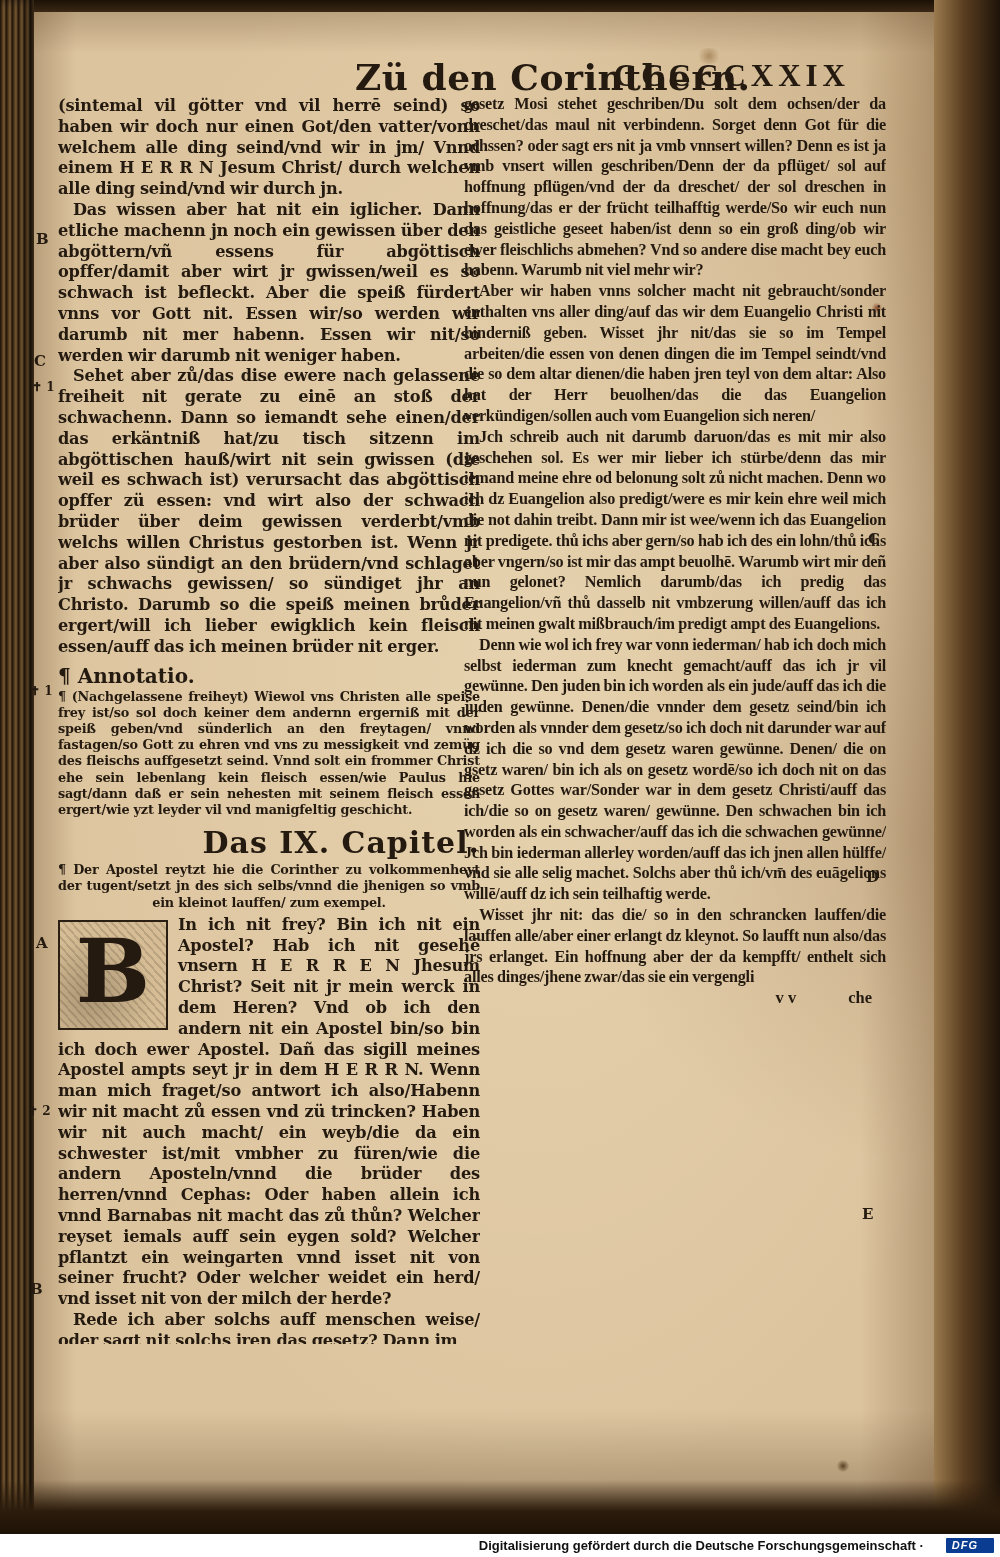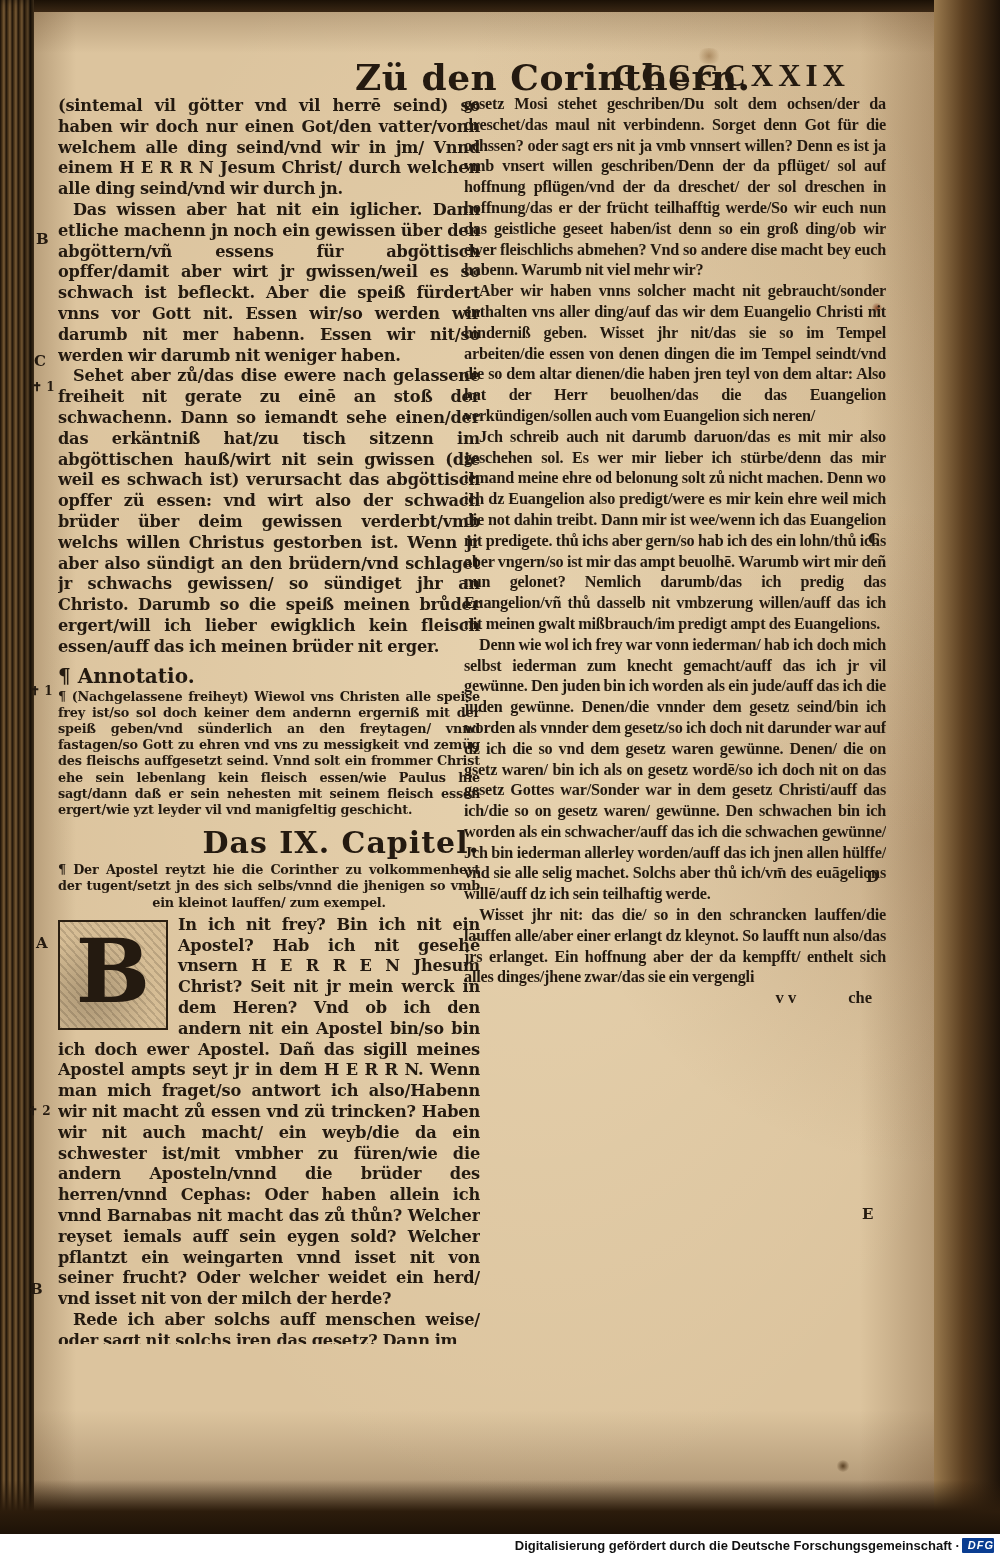--- a/index.html
+++ b/index.html
@@ -65,23 +65,23 @@
   .mark.small{font-size:12px;}
 
   
   #sig-row{display:flex;justify-content:flex-end;gap:52px;padding-right:14px;
     font-size:16.5px;font-weight:700;}
 
   
   #footer-bar{position:absolute;left:0;bottom:0;width:100%;height:23px;background:#ffffff;
     display:flex;align-items:center;justify-content:flex-end;padding-right:6px;box-sizing:border-box;
     font-family:"Liberation Sans",sans-serif;}
-  #footer-credit{font-size:13px;font-weight:700;color:#111;margin-right:2px;}
+  #footer-credit{font-size:13px;font-weight:700;color:#111;margin-right:22px;}
   #dfg-logo{background:#0a3d91;color:#fff;font-size:11px;font-weight:700;font-style:italic;
-    padding:1px 0 2px 6px;letter-spacing:1px;border-radius:1px;}
+    padding:1px 16px 2px 6px;letter-spacing:1px;border-radius:1px;}
 </style>
 </head>
 <body>
 
 <div id="stage">
 
   <div id="paper">
     <div class="stain" id="stain1"></div>
     <div class="stain" id="stain2"></div>
     <div class="stain" id="stain3"></div>

